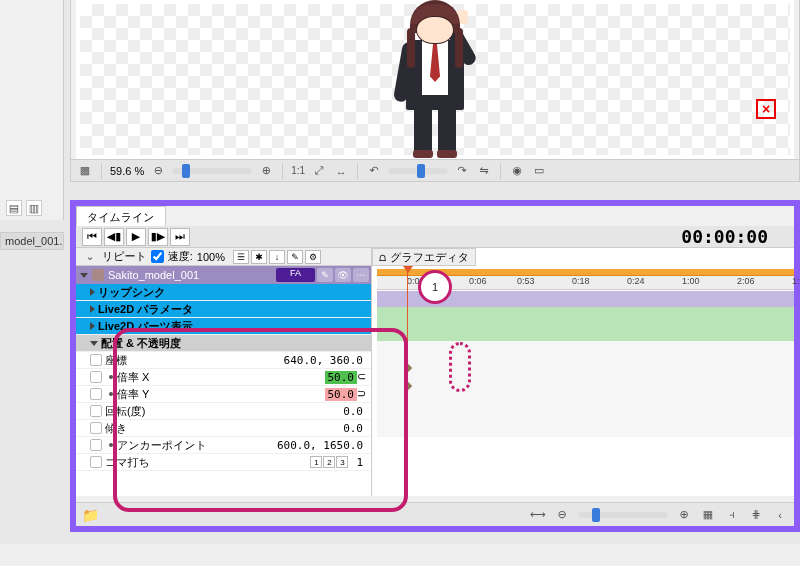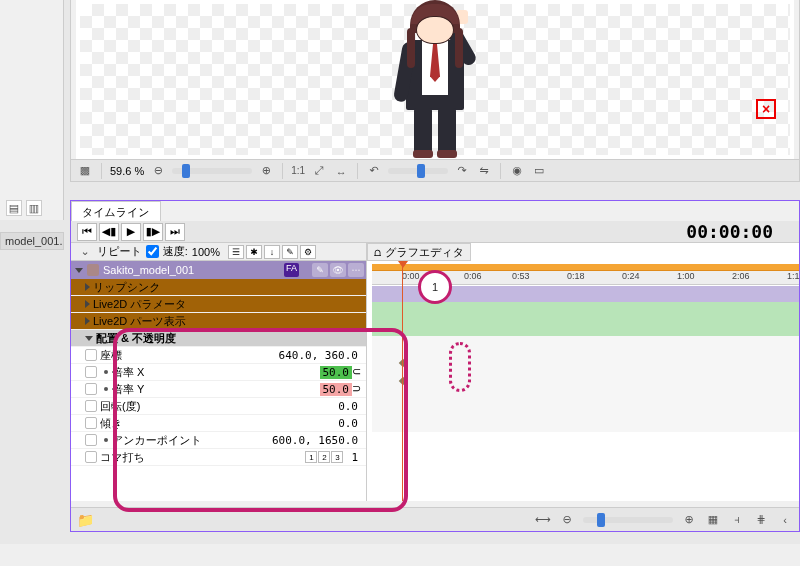--- a/index.html
+++ b/index.html
@@ -36,39 +36,39 @@
 .slider { position:relative; width:80px; height:6px; background:#ddd; border-radius:3px; }
 .slider .thumb{ position:absolute; top:-4px; width:8px; height:14px; background:#3a7ad9; border-radius:2px; }
 
 
 .side-left { position:absolute; left:0; top:0; width:64px; height:220px; background:#f0f0f0; border-right:1px solid #ccc; }
 .side-left .tabx { position:absolute; top:200px; left:6px; display:flex; gap:4px; }
 .side-left .tabx .ico{ border:1px solid #ccc; background:#fff; }
 .truncfile { position:absolute; left:0; top:232px; width:64px; height:18px; background:#dcdcdc; padding:2px 4px; color:#333; white-space:nowrap; overflow:hidden; border:1px solid #ccc; }
 
 
-.tl-panel { position: absolute; left: 70px; top: 200px; right: 0; bottom: 34px; background:#f0f0f0; border:1px solid #8b5cf6;}
+.tl-panel { position: absolute; left: 70px; top: 200px; right: 0; bottom: 34px; background:#f0f0f0; border:6px solid #8b5cf6;}
 .tl-tab { position:absolute; left:0; top:0; height:20px; padding:3px 10px; background:#fff; border:1px solid #ccc; border-bottom:none; }
 .tl-top { position:absolute; left:0; top:20px; right:0; height:22px; background:#e6e6e6; display:flex; align-items:center; border-bottom:1px solid #ccc;}
 .tl-top .play { display:flex; gap:2px; padding:0 6px; }
 .tl-top .play .btn { width:20px; height:18px; border:1px solid #bbb; background:#fff; display:flex; align-items:center; justify-content:center; }
 .tl-top .time { font-size:18px; font-weight:bold; margin-left:auto; padding-right:26px; font-family:monospace; }
 
 .tl-sub { position:absolute; left:0; top:42px; right:0; height:18px; background:#eee; display:flex; align-items:center; padding:0 6px; gap:4px; border-bottom:1px solid #ccc;}
 .tl-sub .ctrls{ display:flex; gap:2px; margin-left:4px;}
 .tl-sub .ctrls .b{ width:16px; height:14px; border:1px solid #bbb; background:#fff; display:flex;align-items:center;justify-content:center;font-size:9px;}
 
 .tl-name { position:absolute; left:0; top:60px; width:297px; height:18px; background:#9b8bc0; color:#fff; display:flex; align-items:center; padding:0 4px; gap:4px; }
 .tl-name .eyes { margin-left:auto; display:flex; gap:2px; }
 .tl-name .eyes .e { width:16px;height:14px; background:rgba(255,255,255,.3); border-radius:2px; display:flex;align-items:center;justify-content:center;font-size:9px;}
-.tl-name .fa-badge{ background:#4c1d95;padding:0 2px;border-radius:2px;font-size:9px;margin-right:11px;}
+.tl-name .fa-badge{ background:#4c1d95;padding:0 14px;border-radius:2px;font-size:9px;margin-right:0;}
 
 .tl-left { position:absolute; left:0; top:78px; width:295px; bottom:30px; background:#fff; }
 .row { height:17px; display:flex; align-items:center; padding-left:14px; padding-right:4px; border-bottom:1px solid #f0f0f0; }
-.row.green { background:#a16207; }
+.row.green { background:#0ea5e9;font-weight:bold; }
 .row.head { background:#cfcfcf; font-weight:bold; }
 .row.head .tri, .row.green .tri { margin-right:3px; }
 .tri { width:0;height:0;border-top:4px solid transparent;border-bottom:4px solid transparent;border-left:5px solid #444; }
 .tri.d { border-left:4px solid transparent;border-right:4px solid transparent;border-top:5px solid #444;border-bottom:none; }
 .row .lbl { flex:0 0 auto; }
 .row .val { margin-left:auto; font-family:monospace; padding-right:4px; }
 .row .knob{ width:12px;height:12px;border:1px solid #bbb;border-radius:2px;margin-right:3px;display:inline-block;}
 .row .bullet{ width:4px;height:4px;background:#555;border-radius:50%;margin:0 4px; }
 .row.hlg .val{ background:#4ec04e; padding:0 3px;}
 .row.hlr .val{ background:#f5a5a5; padding:0 3px;}

